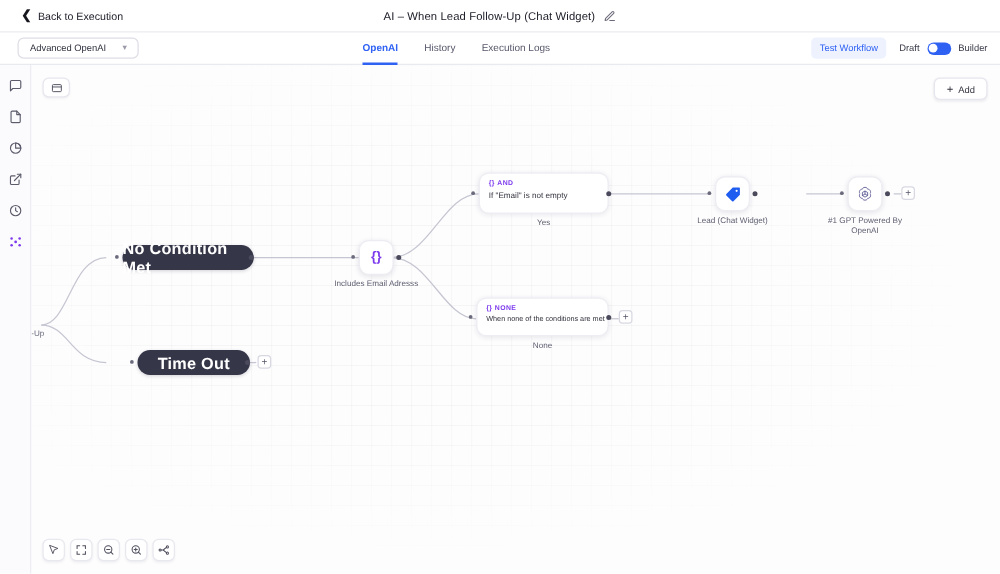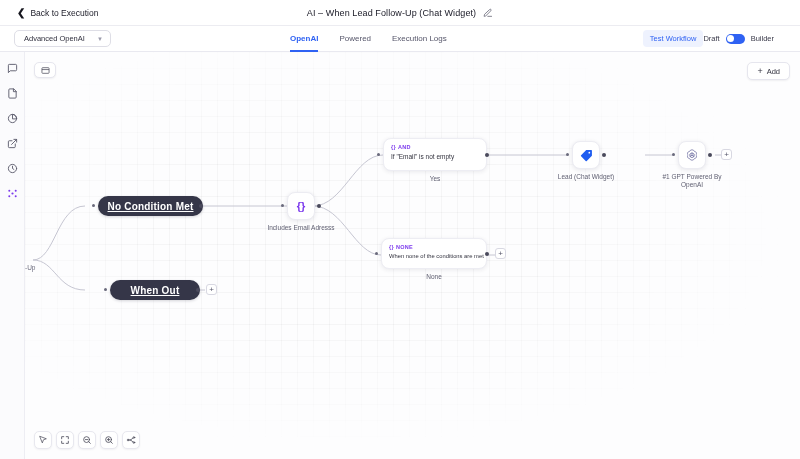--- a/index.html
+++ b/index.html
@@ -82,21 +82,21 @@
   .tabs { position:absolute; left:290px; display:flex; align-items:center; gap:21px; height:26px;}
   .tab {
     font-size:8px; color:#56566a; cursor:pointer; height:26px;
     display:flex;align-items:center; position:relative; white-space:nowrap;
   }
   .tab.active { color:#2f62f3; font-weight:600; }
   .tab.active::after{
     content:""; position:absolute; left:0; right:0; bottom:0; height:1.6px; background:#2f62f3;
   }
 
-  .subbar-right{ position:absolute; right:26px; display:flex;align-items:center;}
+  .subbar-right{ position:absolute; right:10px; display:flex;align-items:center;gap:10px;}
   .test-btn{
     background:#eef2fe; color:#2f62f3; font-size:7.5px; font-weight:500;
     padding:4px 7px; border-radius:4px; cursor:pointer; white-space:nowrap;
   }
   .pub-wrap{display:flex;gap:6px;font-size:7.5px;color:#3a3a4a;}
   .toggle{
     width:19px;height:10px;border-radius:6px;background:#2f62f3;position:relative;cursor:pointer;
   }
   .toggle::after{
     content:"";position:absolute;top:1.4px;left:1.6px;width:7.2px;height:7.2px;border-radius:50%;background:#fff;
@@ -137,25 +137,24 @@
   #minimap-btn svg{width:11px;height:9px;color:#4d4d5c;display:block;}
   #add-btn{ right:10px; top:10px; height:18px; padding:0 9px; font-size:7.5px; color:#32323f; font-weight:500;}
   #add-btn .plus{ font-size:9px; color:#32323f; line-height:1; }
 
   svg.edges{ position:absolute; inset:0; width:775px; height:407px; pointer-events:none; }
 
   
   .node{ position:absolute; }
   .pill{
     background:#353648; color:#fff; border-radius:20px;
-    font-size:10px; font-weight:700; letter-spacing:.2px;
+    font-size:13px; font-weight:700; letter-spacing:.2px;
     display:flex; align-items:center; justify-content:center;
     box-shadow:0 1px 3px rgba(25,25,50,.18);
     cursor:pointer;
-    text-decoration:underline;
   }
   .sq-node{
     background:#fff; border:1px solid #ececf2; border-radius:8px;
     display:flex;align-items:center;justify-content:center;
     box-shadow:0 1px 4px rgba(30,30,60,.10); cursor:pointer;
   }
   .node-label{
     position:absolute; left:50%; transform:translateX(-50%);
     font-size:6.5px; color:#5e5e70; white-space:nowrap; text-align:center; line-height:1.35;
   }
@@ -213,21 +212,21 @@
   </div>
 
   <div class="subbar">
     <div class="builder-select">
       <span>Advanced OpenAI</span>
       <span class="caret">▼</span>
     </div>
 
     <div class="tabs">
       <div class="tab active">OpenAI</div>
-      <div class="tab">Powered</div>
+      <div class="tab">History</div>
       <div class="tab">Execution Logs</div>
     </div>
 
     <div class="subbar-right">
       <div class="test-btn">Test Workflow</div>
       <div class="pub-wrap">
         <span>Draft</span>
         <span class="toggle"></span>
         <span>Builder</span>
       </div>
@@ -305,21 +304,21 @@
 
     <div class="edge-text" style="left:0px;top:212px;">-Up</div>
 
     <div class="node" style="left:73px;top:144px;">
       <div class="pill" style="width:105px;height:20px;">No Condition Met</div>
       <span class="dot sm" style="left:-6px;top:8px;"></span>
       <span class="dot" style="left:101px;top:8px;"></span>
     </div>
 
     <div class="node" style="left:85px;top:228px;">
-      <div class="pill" style="width:90px;height:20px;">When Out</div>
+      <div class="pill" style="width:90px;height:20px;">Time Out</div>
       <span class="dot sm" style="left:-6px;top:8px;"></span>
       <span class="dot" style="left:86px;top:8px;"></span>
       <span class="plus-box" style="left:96px;top:4px;">+</span>
     </div>
 
     <div class="node" style="left:262px;top:140px;">
       <div class="sq-node" style="width:28px;height:28px;">
         <span style="color:#7c3aed;font-size:11px;font-weight:600;">{}</span>
       </div>
       <span class="dot sm" style="left:-6px;top:12px;"></span>

